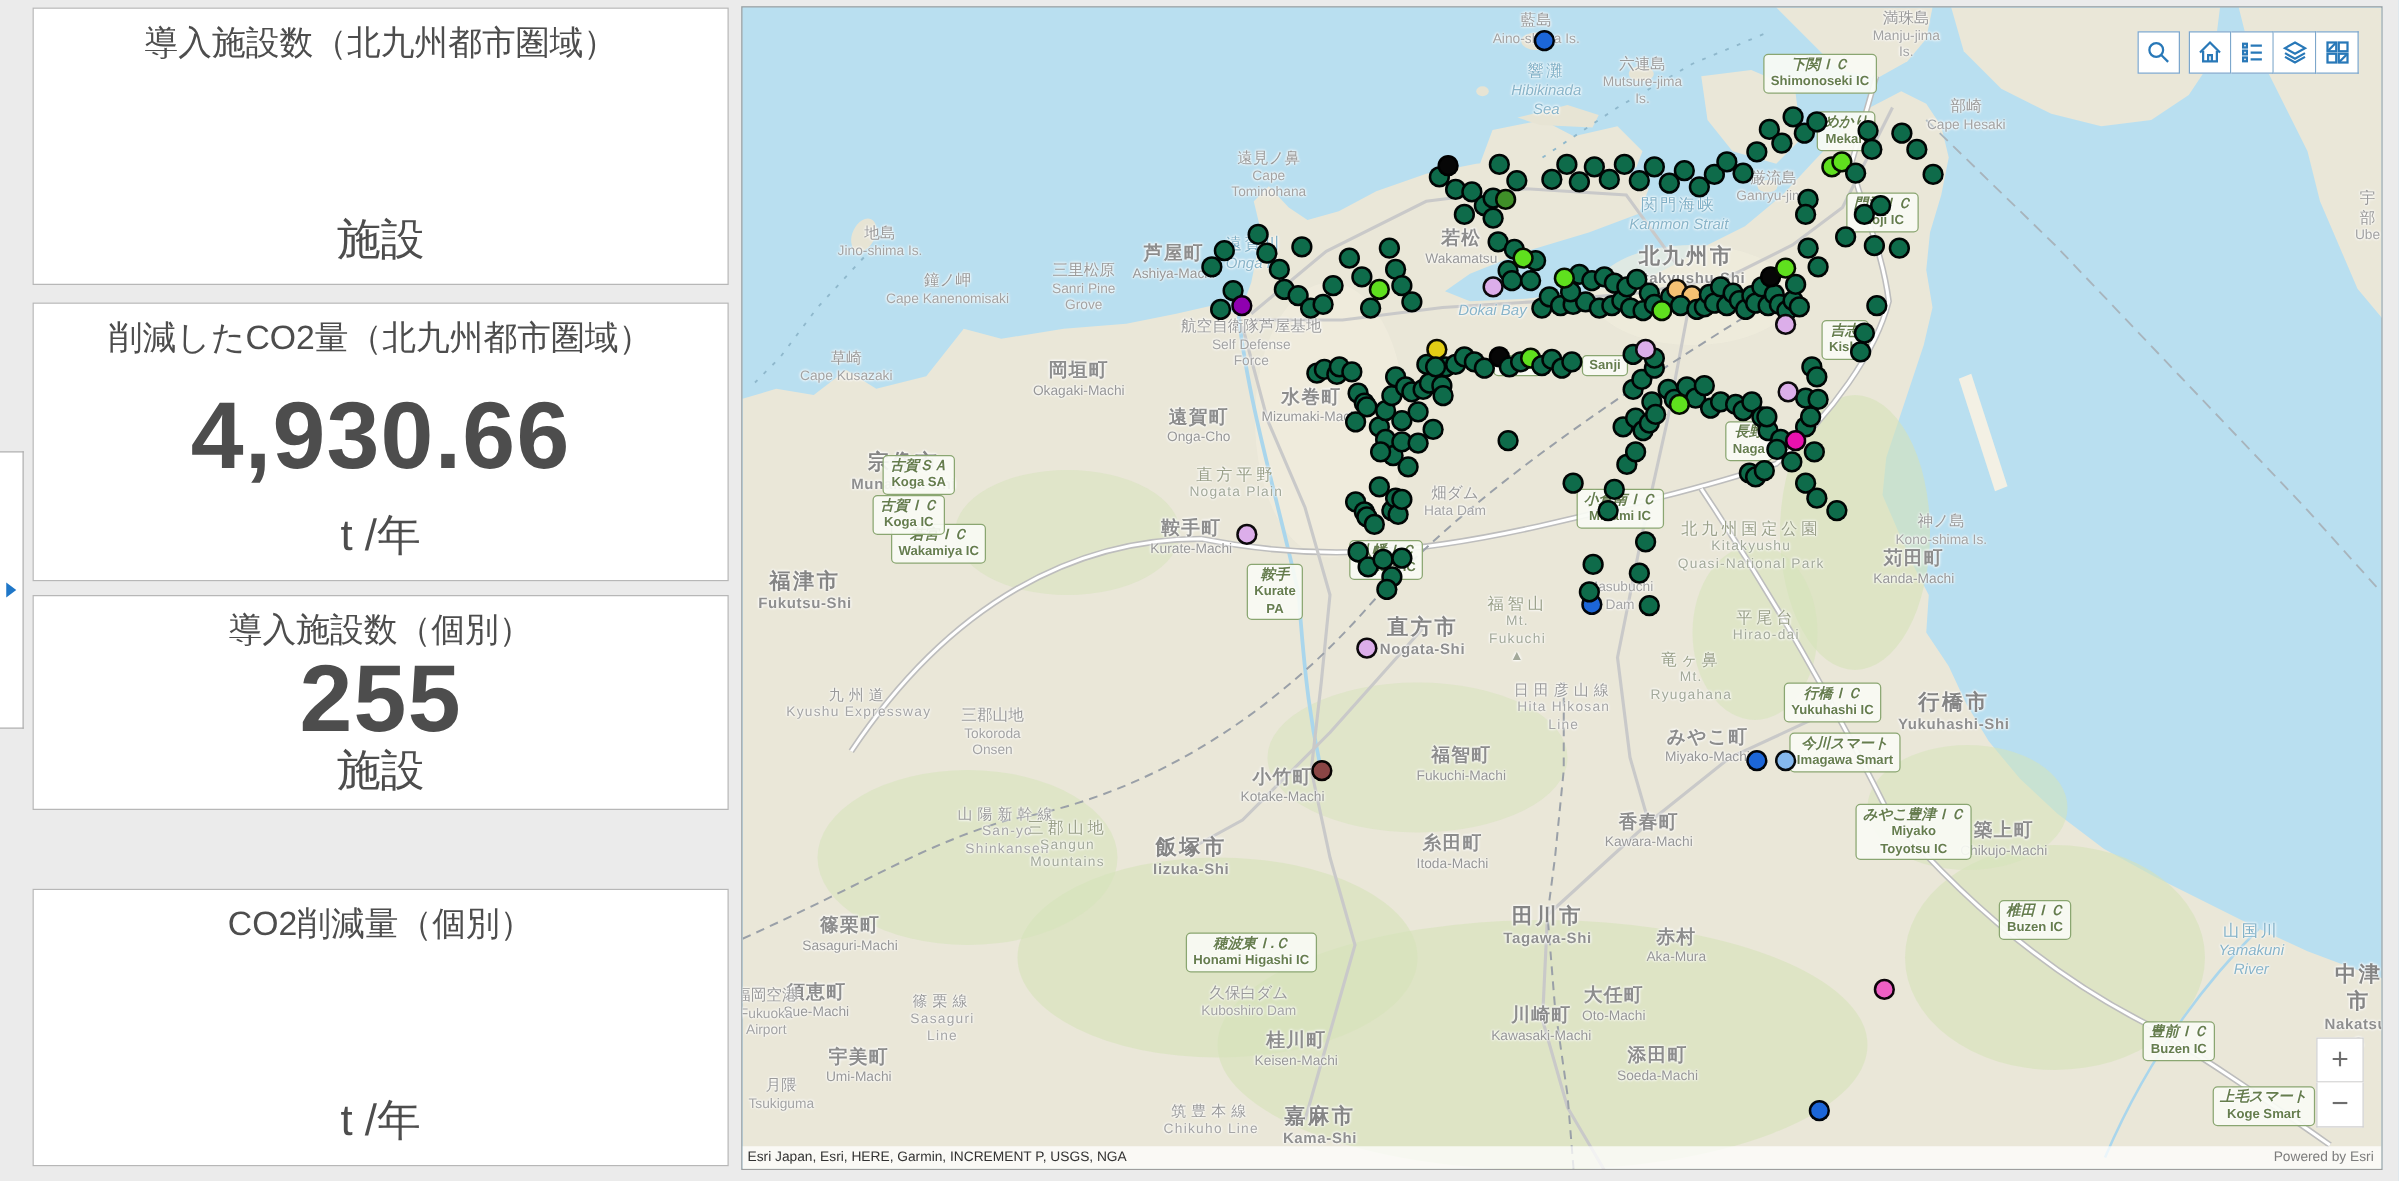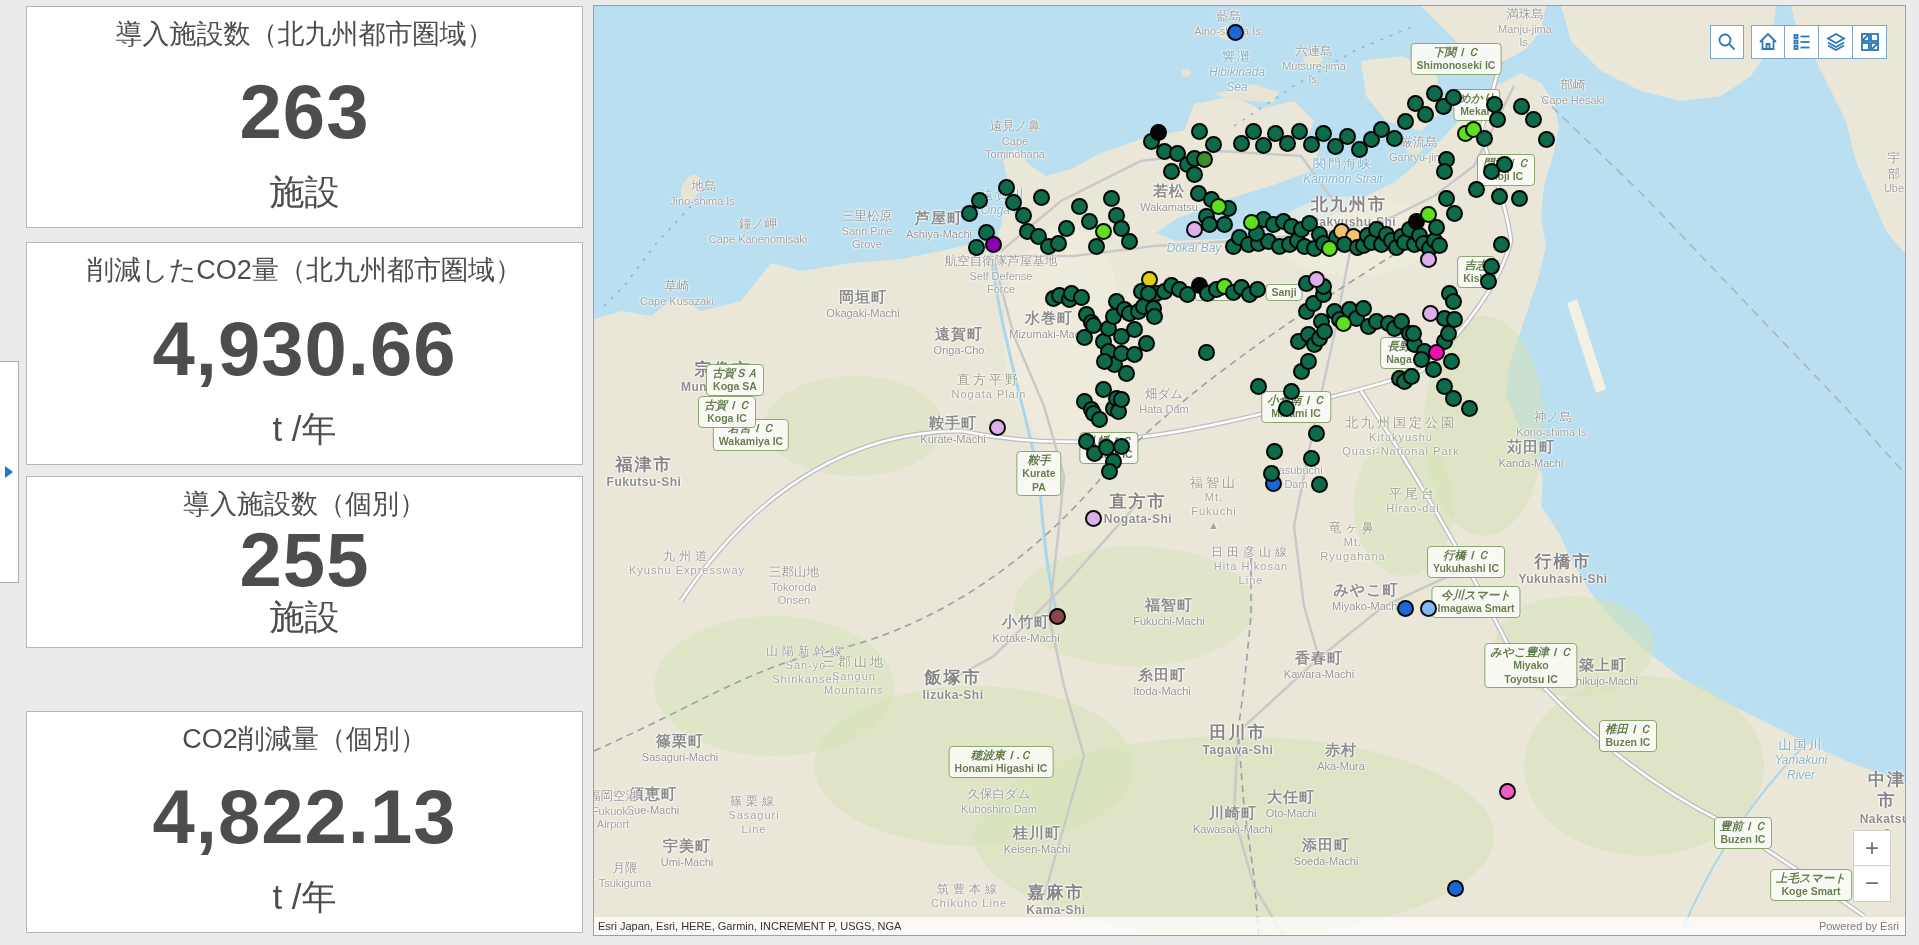--- a/index.html
+++ b/index.html
@@ -96,36 +96,34 @@
 </style>
 </head>
 <body>
 
 <div id="panel-tab">
   <span class="arrow"></span>
 </div>
 
 <div class="stat-card" id="card1">
   <div class="t">導入施設数（北九州都市圏域）</div>
-  <div class="v">263</div>
   <div class="u">施設</div>
 </div>
 <div class="stat-card" id="card2">
   <div class="t">削減したCO2量（北九州都市圏域）</div>
   <div class="v">4,930.66</div>
   <div class="u">t /年</div>
 </div>
 <div class="stat-card" id="card3">
   <div class="t">導入施設数（個別）</div>
   <div class="v">255</div>
   <div class="u">施設</div>
 </div>
 <div class="stat-card" id="card4">
   <div class="t">CO2削減量（個別）</div>
-  <div class="v">4,822.13</div>
   <div class="u">t /年</div>
 </div>
 
 <div id="map">
 
   <svg id="terrain" width="1313" height="931" viewBox="0 0 1313 931">
     <rect x="0" y="0" width="1313" height="931" fill="#b9dff0"></rect>
 
     <path d="M0,313 L27,305 57,310 83,290 107,305 147,295 177,257 207,265 257,257 307,253 347,245 382,237 397,247 407,220 415,180 409,155 421,143 437,160 452,170 477,163 507,147 547,133 587,125 627,121 667,119 707,130 725,145 717,165 677,180 627,195 582,213 562,227 582,235 627,233 677,227 717,220 747,205 772,190 802,175 832,150 857,123 879,100 902,80 927,67 947,77 959,95 965,120 959,150 950,180 947,210 952,240 945,270 935,300 925,330 915,360 912,390 925,420 937,447 949,470 947,500 965,527 979,557 997,587 1022,617 1052,645 1089,673 1129,695 1169,715 1209,735 1252,755 1292,770 1313,777 1313,931 0,931 Z" fill="#eae7d8"></path>
 
@@ -191,21 +189,21 @@
   <div id="map-overlay">
       <div class="lbl city" style="left: 755px; top: 188px;"><span class="jp">北九州市</span><span class="en">Kitakyushu-Shi</span></div>
       <div class="lbl city" style="left: 969px; top: 545px;"><span class="jp">行橋市</span><span class="en">Yukuhashi-Shi</span></div>
       <div class="lbl city" style="left: 544px; top: 485px;"><span class="jp">直方市</span><span class="en">Nogata-Shi</span></div>
       <div class="lbl city" style="left: 359px; top: 661px;"><span class="jp">飯塚市</span><span class="en">Iizuka-Shi</span></div>
       <div class="lbl city" style="left: 644px; top: 716px;"><span class="jp">田川市</span><span class="en">Tagawa-Shi</span></div>
       <div class="lbl city" style="left: 462px; top: 876px;"><span class="jp">嘉麻市</span><span class="en">Kama-Shi</span></div>
       <div class="lbl city" style="left: 129px; top: 353px;"><span class="jp">宗像市</span><span class="en">Munakata-Shi</span></div>
       <div class="lbl city" style="left: 50px; top: 448px;"><span class="jp">福津市</span><span class="en">Fukutsu-Shi</span></div>
       <div class="lbl city" style="left: 1293px; top: 763px;"><span class="jp">中津市</span><span class="en">Nakatsu-S</span></div>
-      <div class="lbl town" style="left: 345px; top: 203px;"><span class="jp">芦屋町</span><span class="en">Ashiya-Machi</span></div>
+      <div class="lbl town" style="left: 345px; top: 188px;"><span class="jp">芦屋町</span><span class="en">Ashiya-Machi</span></div>
       <div class="lbl town" style="left: 269px; top: 282px;"><span class="jp">岡垣町</span><span class="en">Okagaki-Machi</span></div>
       <div class="lbl town" style="left: 365px; top: 319px;"><span class="jp">遠賀町</span><span class="en">Onga-Cho</span></div>
       <div class="lbl town" style="left: 455px; top: 303px;"><span class="jp">水巻町</span><span class="en">Mizumaki-Machi</span></div>
       <div class="lbl town" style="left: 359px; top: 408px;"><span class="jp">鞍手町</span><span class="en">Kurate-Machi</span></div>
       <div class="lbl town" style="left: 432px; top: 607px;"><span class="jp">小竹町</span><span class="en">Kotake-Machi</span></div>
       <div class="lbl town" style="left: 575px; top: 590px;"><span class="jp">福智町</span><span class="en">Fukuchi-Machi</span></div>
       <div class="lbl town" style="left: 568px; top: 660px;"><span class="jp">糸田町</span><span class="en">Itoda-Machi</span></div>
       <div class="lbl town" style="left: 725px; top: 643px;"><span class="jp">香春町</span><span class="en">Kawara-Machi</span></div>
       <div class="lbl town" style="left: 772px; top: 575px;"><span class="jp">みやこ町</span><span class="en">Miyako-Machi</span></div>
       <div class="lbl town" style="left: 747px; top: 735px;"><span class="jp">赤村</span><span class="en">Aka-Mura</span></div>
@@ -273,21 +271,21 @@
       <div class="lbl place" style="left: 31px; top: 855px;"><span class="jp">月隈</span><span class="en">Tsukiguma</span></div>
       <div class="lbl rail" style="left: 160px; top: 788px;"><span class="jp">篠栗線</span><span class="en">Sasaguri
 Line</span></div>
       <div class="lbl ic" style="left: 862px; top: 37px;"><span class="jp">下関ＩＣ</span><span class="en">Shimonoseki IC</span></div>
       <div class="lbl ic" style="left: 883px; top: 83px;"><span class="jp">めかり</span><span class="en">Mekari</span></div>
       <div class="lbl ic" style="left: 912px; top: 148px;"><span class="jp">門司ＩＣ</span><span class="en">Moji IC</span></div>
       <div class="lbl ic" style="left: 882px; top: 250px;"><span class="jp">吉志</span><span class="en">Kishi</span></div>
       <div class="lbl ic" style="left: 702px; top: 385px;"><span class="jp">小倉南ＩＣ</span><span class="en">Minami IC</span></div>
       <div class="lbl ic" style="left: 805px; top: 331px;"><span class="jp">長野</span><span class="en">Naga</span></div>
       <div class="lbl ic" style="left: 515px; top: 426px;"><span class="jp">八幡ＩＣ</span><span class="en">Yahata IC</span></div>
-      <div class="lbl ic" style="left: 445px; top: 445px;"><span class="jp">鞍手</span><span class="en">Kurate
+      <div class="lbl ic" style="left: 426px; top: 445px;"><span class="jp">鞍手</span><span class="en">Kurate
 PA</span></div>
       <div class="lbl ic" style="left: 407px; top: 740px;"><span class="jp">穂波東Ｉ.Ｃ</span><span class="en">Honami Higashi IC</span></div>
       <div class="lbl ic" style="left: 872px; top: 540px;"><span class="jp">行橋ＩＣ</span><span class="en">Yukuhashi IC</span></div>
       <div class="lbl ic" style="left: 882px; top: 580px;"><span class="jp">今川スマート</span><span class="en">Imagawa Smart</span></div>
       <div class="lbl ic" style="left: 937px; top: 637px;"><span class="jp">みやこ豊津ＩＣ</span><span class="en">Miyako
 Toyotsu IC</span></div>
       <div class="lbl ic" style="left: 1034px; top: 714px;"><span class="jp">椎田ＩＣ</span><span class="en">Buzen IC</span></div>
       <div class="lbl ic" style="left: 1149px; top: 811px;"><span class="jp">豊前ＩＣ</span><span class="en">Buzen IC</span></div>
       <div class="lbl ic" style="left: 1217px; top: 863px;"><span class="jp">上毛スマート</span><span class="en">Koge Smart</span></div>
       <div class="lbl ic" style="left: 620px; top: 278px;"><span class="en">Otani</span></div>

